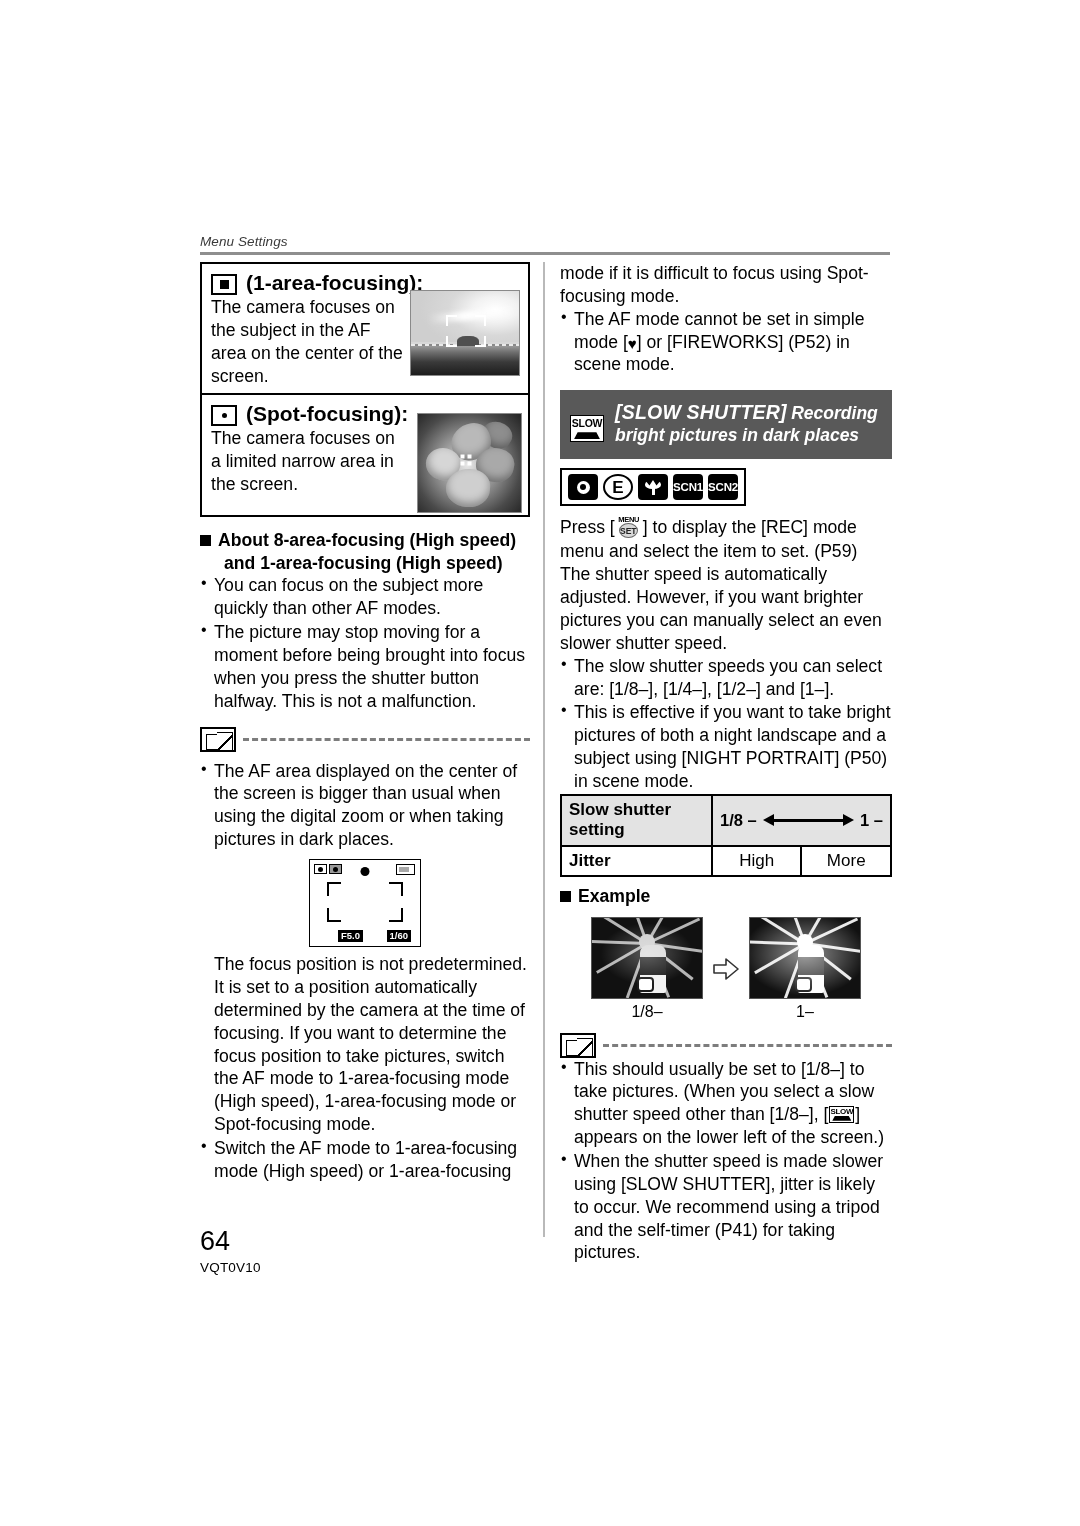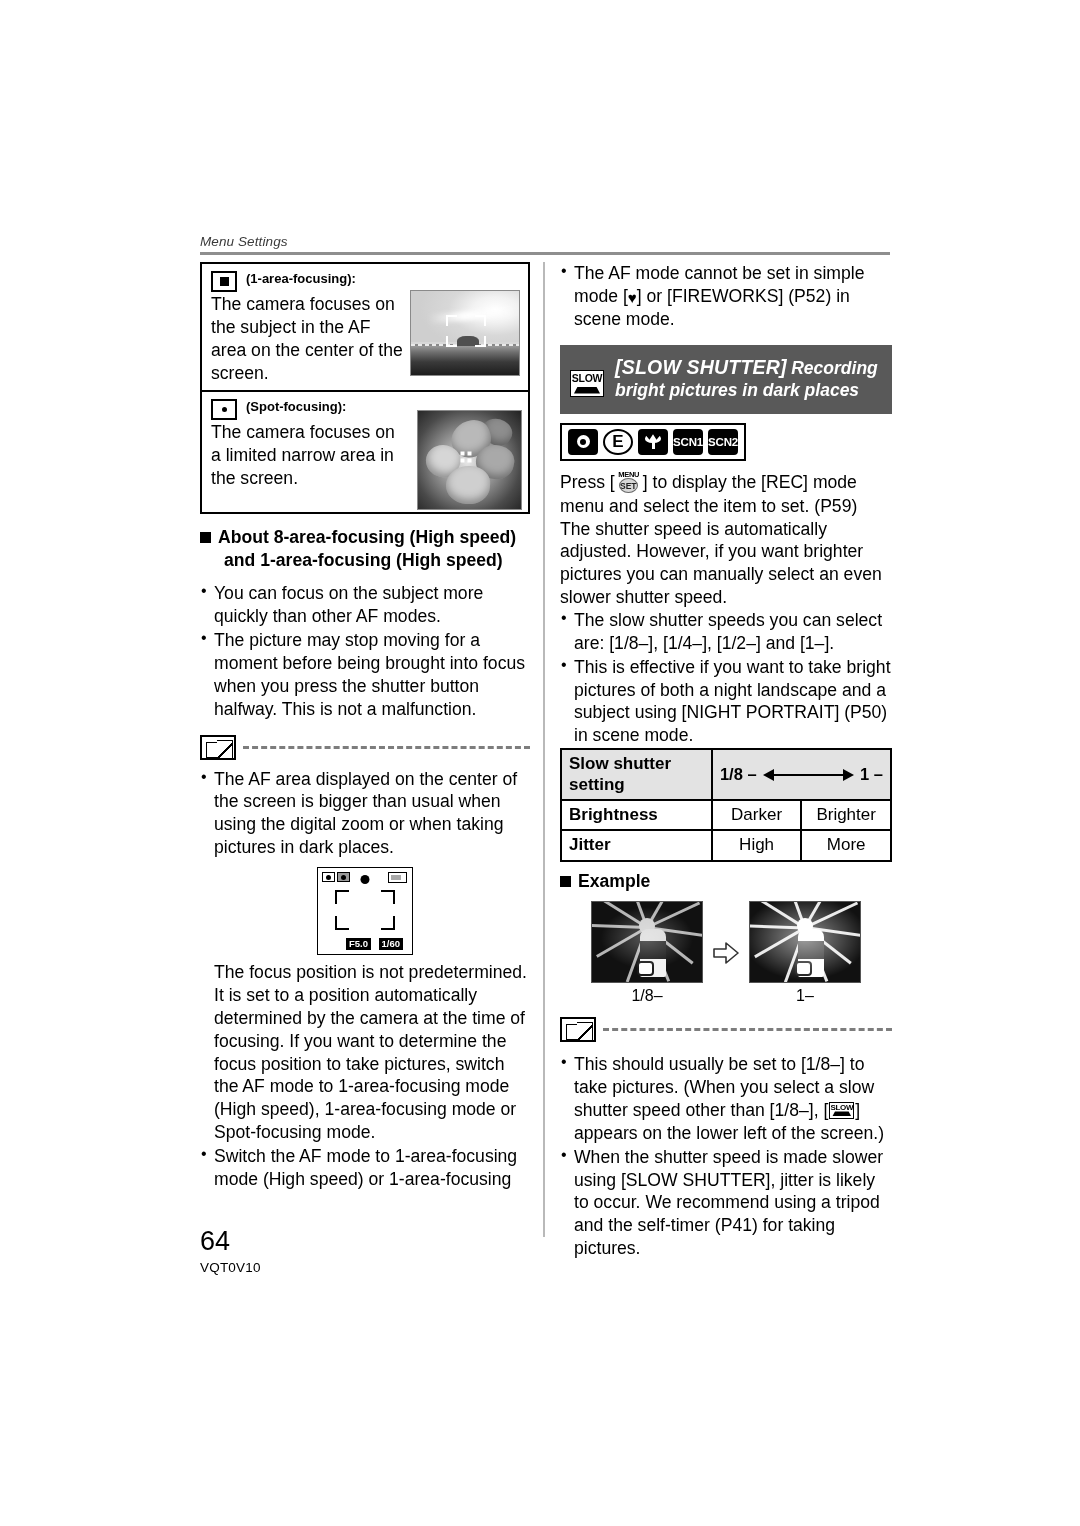--- a/index.html
+++ b/index.html
@@ -46,22 +46,22 @@
   }
   .bullets li.nobullet { padding-left: 14px; }
   .bullets li.nobullet::before { content: ""; }
 
   
   .afbox { border: 2px solid #000; width: 330px; }
   .afrow { position: relative; border-bottom: 2px solid #000; }
   .afrow:last-child { border-bottom: none; }
   .afrow-inner { padding: 7px 8px 6px 9px; min-height: 120px; }
   .afhead {
-    font-weight: bold; font-size: 13px; display: flex;
-    align-items: flex-start; gap: 9px; margin-bottom: 1px;
+    font-weight: bold; font-size: 21px; display: flex;
+    align-items: flex-end; gap: 9px; margin-bottom: 1px;
   }
   .icon-box {
     display: inline-flex; align-items: center; justify-content: center;
     border: 2px solid #000; background: #fff;
     width: 26px; height: 21px; flex: 0 0 auto;
   }
   .icon-box .sq { width: 9px; height: 9px; background: #000; }
   .icon-box .dot { width: 5px; height: 5px; background: #000; border-radius: 50%; }
   .afbody { font-size: 17.6px; line-height: 1.30; width: 196px; }
 
@@ -147,21 +147,21 @@
     border: 1.6px solid #000; border-left: none;
   }
   .dashline {
     flex: 1 1 auto; height: 0;
     border-top: 3px dashed #7d7d7d;
   }
 
   
   .lcd-wrap { display: flex; justify-content: center; margin: 8px 0 6px; }
   .lcd {
-    width: 96px; height: 88px; border: 1.8px solid #000; background: #fff;
+    width: 112px; height: 88px; border: 1.8px solid #000; background: #fff;
     position: relative;
     text-align: right;
   }
   .lcd .tl-icons { position: absolute; left: 4px; top: 4px; display: flex; gap: 2px; }
   .lcd .mini {
     width: 13px; height: 10px; border: 1.4px solid #000; background: #fff;
     display: flex; align-items: center; justify-content: center;
   }
   .lcd .mini .inner { width: 5px; height: 5px; background: #000; border-radius: 50%; }
   .lcd .mini.flag { background: #9a9a9a; }
@@ -334,21 +334,21 @@
   .slow-inline .b {
     position: absolute; left: 2px; right: 2px; bottom: 1.5px; height: 5px; background: #000;
     clip-path: polygon(14% 0, 86% 0, 100% 100%, 0 100%);
   }
 
   
   .footer { position: absolute; left: 200px; top: 1228px; }
   .pageno { font-size: 27px; line-height: 1; margin-bottom: 5px; }
   .doccode { font-size: 13.5px; letter-spacing: .2px; }
 
-  .mt6 { margin-top: 11px; }
+  .mt6 { margin-top: 0; }
   .mt8 { margin-top: 8px; }
   .mt10 { margin-top: 10px; }
   .mt12 { margin-top: 12px; }
   .mt14 { margin-top: 14px; }
 </style>
 </head>
 <body>
 
 <div class="page">
 
@@ -458,20 +458,21 @@
 
     <ul class="bullets">
       <li class="nobullet">The focus position is not predetermined. It is set to a position automatically determined by the camera at the time of focusing. If you want to determine the focus position to take pictures, switch the AF mode to 1-area-focusing mode (High speed), 1-area-focusing mode or Spot-focusing mode.</li>
       <li>Switch the AF mode to 1-area-focusing mode (High speed) or 1-area-focusing</li>
     </ul>
 
   </div>
 
   <div class="col-right">
 
+    <div class="p">mode if it is difficult to focus using Spot-focusing mode.</div>
 
     <ul class="bullets">
       <li><span>The AF mode cannot be set in simple mode [</span><span class="heart-inline">♥</span><span>] or [FIREWORKS] (P52) in scene mode.</span></li>
     </ul>
 
     <div class="banner mt14">
       <span class="slow-icon">
         <span class="txt">SLOW</span>
         <span class="bar"></span>
       </span>
@@ -514,25 +515,20 @@
           <span class="arrowline">
             <span>1/8 –</span>
             <span class="mid">
               <span class="hl"></span>
                   <span class="shaft"></span>
                   <span class="hr"></span>
             </span>
             <span>1 –</span>
           </span>
         </td>
-      </tr>
-      <tr>
-        <td class="labelcell">Brightness</td>
-        <td class="valcell">Darker</td>
-        <td class="valcell">Brighter</td>
       </tr>
       <tr>
         <td class="labelcell">Jitter</td>
         <td class="valcell">High</td>
         <td class="valcell">More</td>
       </tr>
     </tbody>
       </table>
 
     <div class="sqhead mt8">

